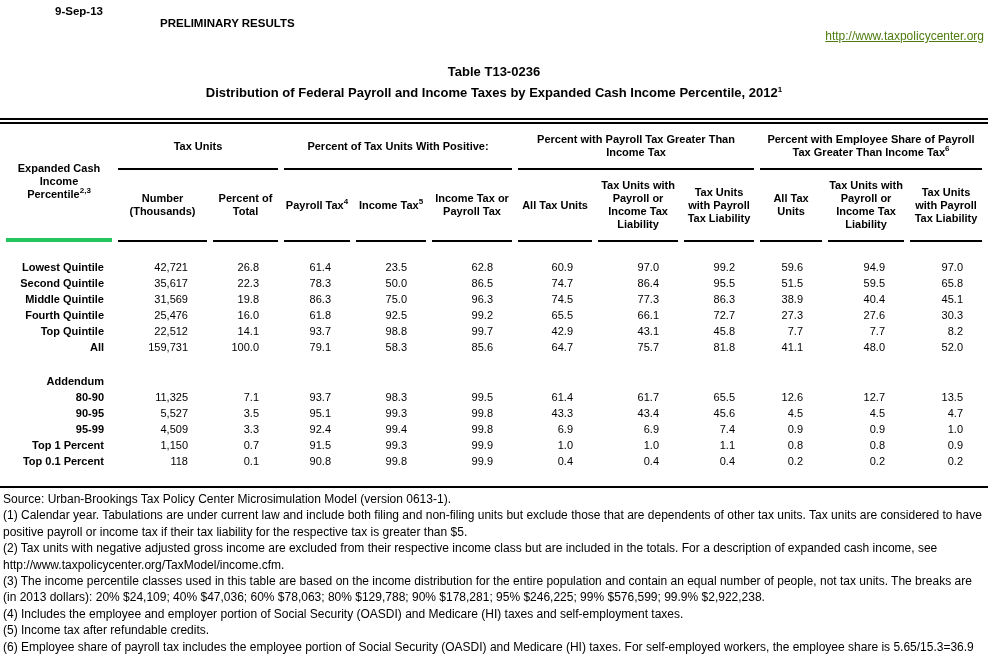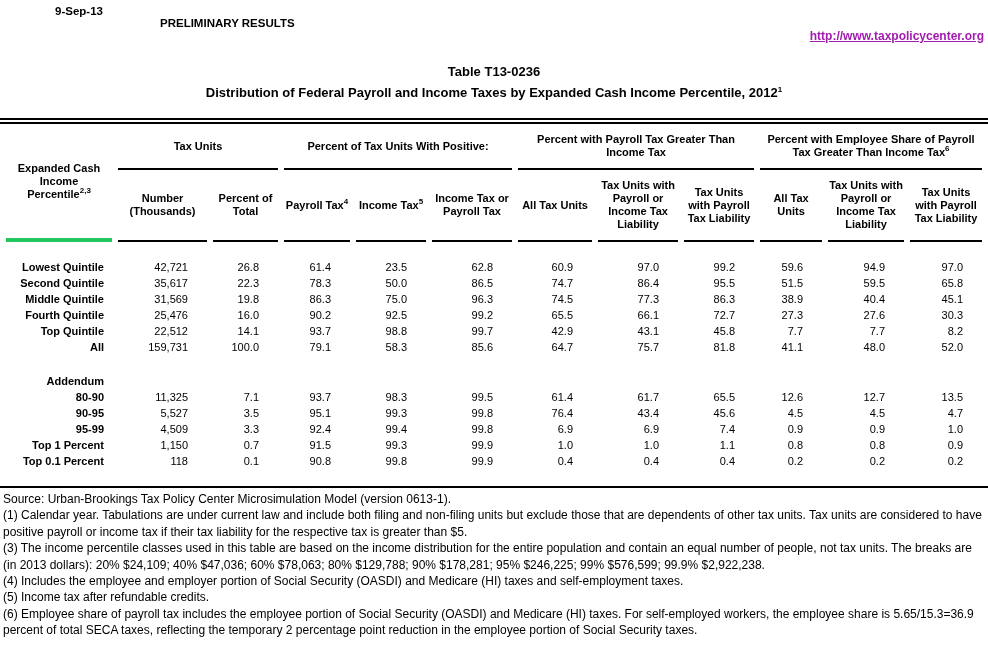--- a/index.html
+++ b/index.html
@@ -4,21 +4,21 @@
 <style>
   html,body{margin:0;padding:0;background:#ffffff;}
   body{
     width:988px;height:656px;overflow:hidden;
     font-family:"Liberation Sans",sans-serif;color:#000;
     -webkit-font-smoothing:antialiased;
   }
   
   .topbar{display:flex;align-items:flex-start;padding:5px 4px 0 55px;font-size:11.5px;font-weight:bold;flex-direction:column;}
   .topbar .status{margin-left:105px;}
-  .topbar .link{margin-left:auto;font-weight:bold;font-size:12px;color:#a21caf;text-decoration:underline;}
+  .topbar .link{margin-left:auto;font-weight:normal;font-size:12px;color:#4d7c0f;text-decoration:underline;}
   
   .titleblock{text-align:center;margin-top:18px;font-weight:bold;font-size:13px;line-height:21px;}
   sup{font-size:8px;line-height:0;vertical-align:super;}
   
   table.main{
     width:988px;table-layout:fixed;margin-top:15px;
     border-collapse:separate;border-spacing:6px 0;
     border-top:6px double #000;border-bottom:2px solid #000;
   }
   th{font-weight:bold;font-size:11px;padding:0;vertical-align:middle;text-align:center;line-height:13px;}
@@ -143,21 +143,21 @@
         <td class="num">77.3</td>
         <td class="num">86.3</td>
         <td class="num">38.9</td>
         <td class="num">40.4</td>
         <td class="num">45.1</td>
       </tr>
       <tr>
         <td class="stub">Fourth Quintile</td>
         <td class="num">25,476</td>
         <td class="num">16.0</td>
-        <td class="num">90.2</td>
+        <td class="num">61.8</td>
         <td class="num">92.5</td>
         <td class="num">99.2</td>
         <td class="num">65.5</td>
         <td class="num">66.1</td>
         <td class="num">72.7</td>
         <td class="num">27.3</td>
         <td class="num">27.6</td>
         <td class="num">30.3</td>
       </tr>
       <tr>
@@ -230,21 +230,21 @@
         <td class="num">12.7</td>
         <td class="num">13.5</td>
       </tr>
       <tr>
         <td class="stub">90-95</td>
         <td class="num">5,527</td>
         <td class="num">3.5</td>
         <td class="num">95.1</td>
         <td class="num">99.3</td>
         <td class="num">99.8</td>
-        <td class="num">76.4</td>
+        <td class="num">43.3</td>
         <td class="num">43.4</td>
         <td class="num">45.6</td>
         <td class="num">4.5</td>
         <td class="num">4.5</td>
         <td class="num">4.7</td>
       </tr>
       <tr>
         <td class="stub">95-99</td>
         <td class="num">4,509</td>
         <td class="num">3.3</td>
@@ -299,17 +299,18 @@
         <td class="num"></td>
         <td class="num"></td>
         <td class="num"></td>
       </tr>
     </tbody>
 </table>
 
 <div class="footnotes">
   <div>Source: Urban-Brookings Tax Policy Center Microsimulation Model (version 0613-1).</div>
   <div>(1) Calendar year. Tabulations are under current law and include both filing and non-filing units but exclude those that are dependents of other tax units.  Tax units are considered to have positive payroll or income tax if their tax liability for the respective tax is greater than $5.</div>
+  <div>(2) Tax units with negative adjusted gross income are excluded from their respective income class but are included in the totals. For a description of expanded cash income, see http://www.taxpolicycenter.org/TaxModel/income.cfm.</div>
   <div>(3) The income percentile classes used in this table are based on the income distribution for the entire population and contain an equal number of people, not tax units. The breaks are (in 2013 dollars): 20% $24,109; 40% $47,036; 60% $78,063; 80% $129,788; 90% $178,281; 95% $246,225; 99% $576,599; 99.9% $2,922,238.</div>
   <div>(4) Includes the employee and employer portion of Social Security (OASDI) and Medicare (HI) taxes and self-employment taxes.</div>
   <div>(5) Income tax after refundable credits.</div>
   <div>(6) Employee share of payroll tax includes the employee portion of Social Security (OASDI) and Medicare (HI) taxes. For self-employed workers, the employee share is 5.65/15.3=36.9 percent of total SECA taxes, reflecting the temporary 2 percentage point reduction in the employee portion of Social Security taxes.</div>
 </div>
 
 </body></html>

